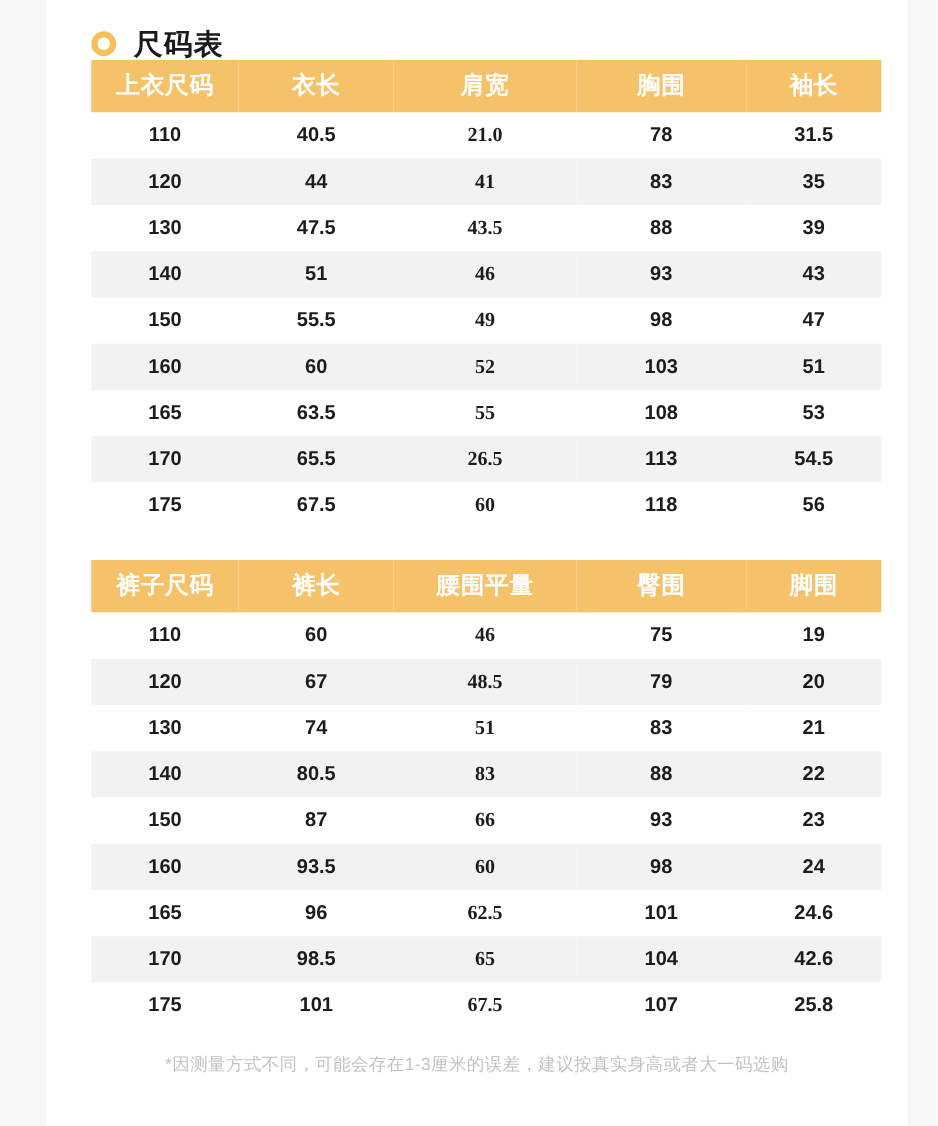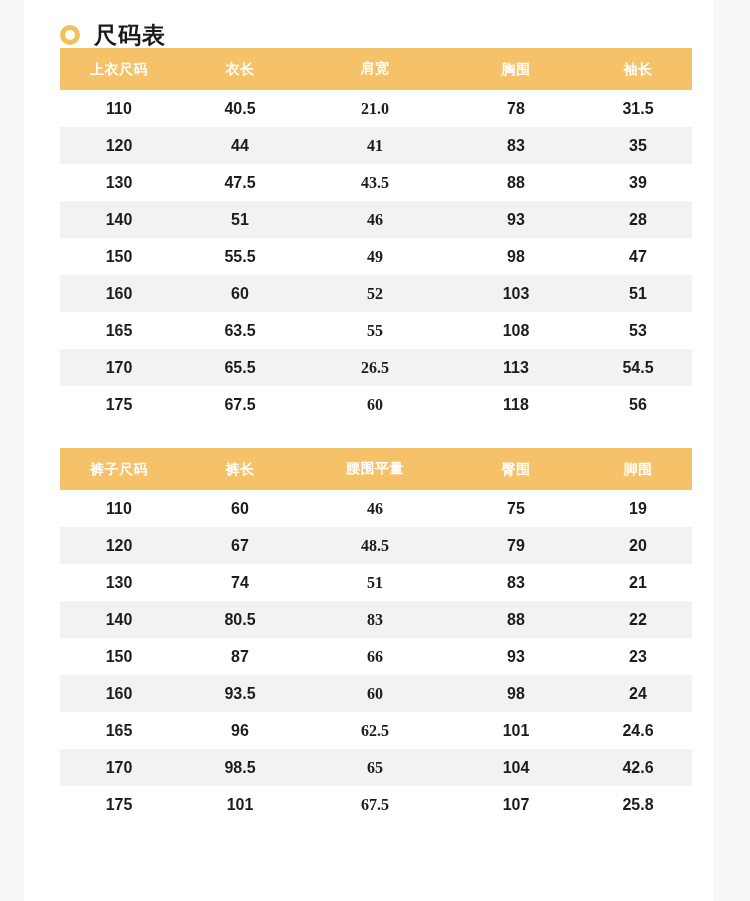--- a/index.html
+++ b/index.html
@@ -8,21 +8,21 @@
   }
   body {
     width: 750px;
     height: 901px;
     background: #f8f8f8;
     font-family: "Liberation Sans", "DejaVu Sans", sans-serif;
     overflow: hidden;
   }
   .page {
     position: absolute;
-    left: 24px;
+    left: 37px;
     top: 0;
     width: 689px;
     height: 901px;
     background: #ffffff;
     box-sizing: border-box;
   }
   .title-row {
     display: flex;
     align-items: center;
     padding: 22px 0 0 36px;
@@ -53,21 +53,21 @@
     margin-top: 25px;
   }
   .sz-table {
     width: 632px;
     border-collapse: collapse;
     table-layout: fixed;
   }
   .sz-table thead th {
     background: #f5c169;
     color: #ffffff;
-    font-size: 14px;
+    font-size: 19px;
     font-weight: bold;
     height: 42px;
     line-height: 42px;
     padding: 0;
     letter-spacing: 0.5px;
     text-align: center;
   }
   .sz-table tbody td {
     height: 37px;
     line-height: 37px;
@@ -135,21 +135,21 @@
           <td class="col-2">47.5</td>
           <td class="col-3">43.5</td>
           <td class="col-4">88</td>
           <td class="col-5">39</td>
         </tr>
         <tr>
           <td class="col-1">140</td>
           <td class="col-2">51</td>
           <td class="col-3">46</td>
           <td class="col-4">93</td>
-          <td class="col-5">28</td>
+          <td class="col-5">43</td>
         </tr>
         <tr>
           <td class="col-1">150</td>
           <td class="col-2">55.5</td>
           <td class="col-3">49</td>
           <td class="col-4">98</td>
           <td class="col-5">47</td>
         </tr>
         <tr>
           <td class="col-1">160</td>
@@ -255,14 +255,15 @@
           <td class="col-1">175</td>
           <td class="col-2">101</td>
           <td class="col-3">67.5</td>
           <td class="col-4">107</td>
           <td class="col-5">25.8</td>
         </tr>
       </tbody>
     </table>
   </div>
 
+  <div class="footnote">*因测量方式不同，可能会存在1-3厘米的误差，建议按真实身高或者大一码选购</div>
 
 </div>
 
 </body></html>

